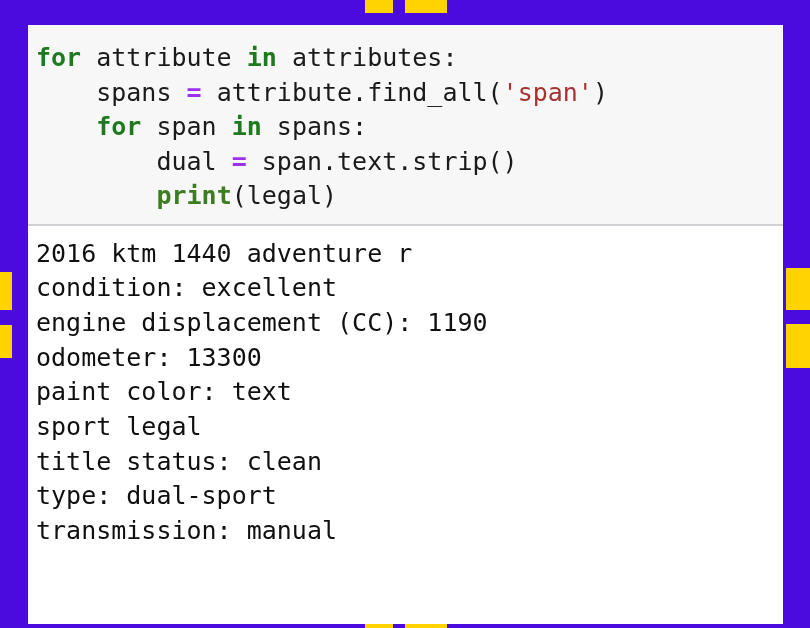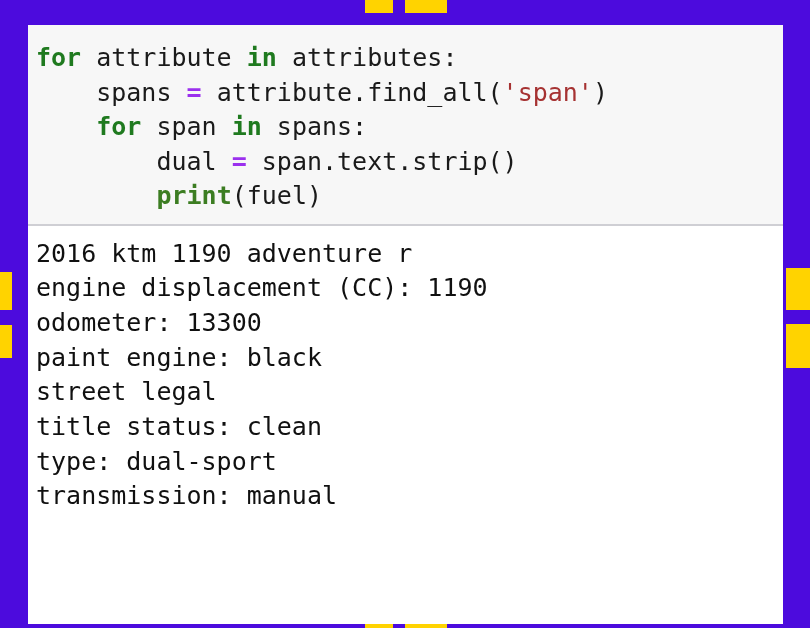--- a/index.html
+++ b/index.html
@@ -90,31 +90,32 @@
     </div>
 
   <div id="card">
 
     <div id="code-area">
       <div id="code-lines">
           <div class="code-line"><span class="kw">for</span><span> attribute </span><span class="kw">in</span><span> attributes:</span></div>
           <div class="code-line"><span>    spans </span><span class="op">=</span><span> attribute.find_all(</span><span class="str">'span'</span><span>)</span></div>
           <div class="code-line"><span>    </span><span class="kw">for</span><span> span </span><span class="kw">in</span><span> spans:</span></div>
           <div class="code-line"><span>        dual </span><span class="op">=</span><span> span.text.strip()</span></div>
-          <div class="code-line"><span>        </span><span class="fn">print</span><span>(fuel)</span></div>
+          <div class="code-line"><span>        </span><span class="fn">print</span><span>(legal)</span></div>
         </div>
     </div>
 
     <div id="output-area">
       <div id="output-lines">
-          <div class="out-line">2016 ktm 1190 adventure r</div>
+          <div class="out-line">2016 ktm 1440 adventure r</div>
+          <div class="out-line">condition: excellent</div>
           <div class="out-line">engine displacement (CC): 1190</div>
           <div class="out-line">odometer: 13300</div>
-          <div class="out-line">paint engine: black</div>
-          <div class="out-line">street legal</div>
+          <div class="out-line">paint color: text</div>
+          <div class="out-line">sport legal</div>
           <div class="out-line">title status: clean</div>
           <div class="out-line">type: dual-sport</div>
           <div class="out-line">transmission: manual</div>
         </div>
     </div>
 
   </div>
 
 </div>
 

